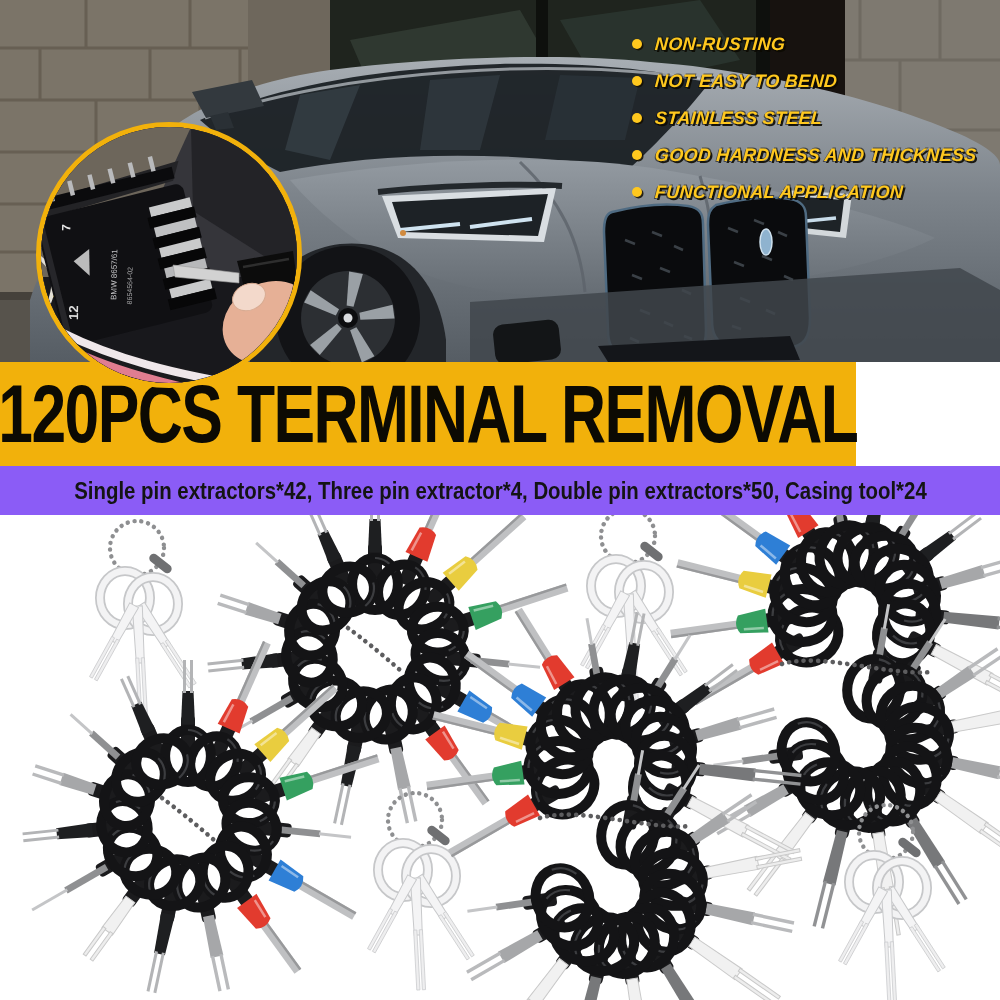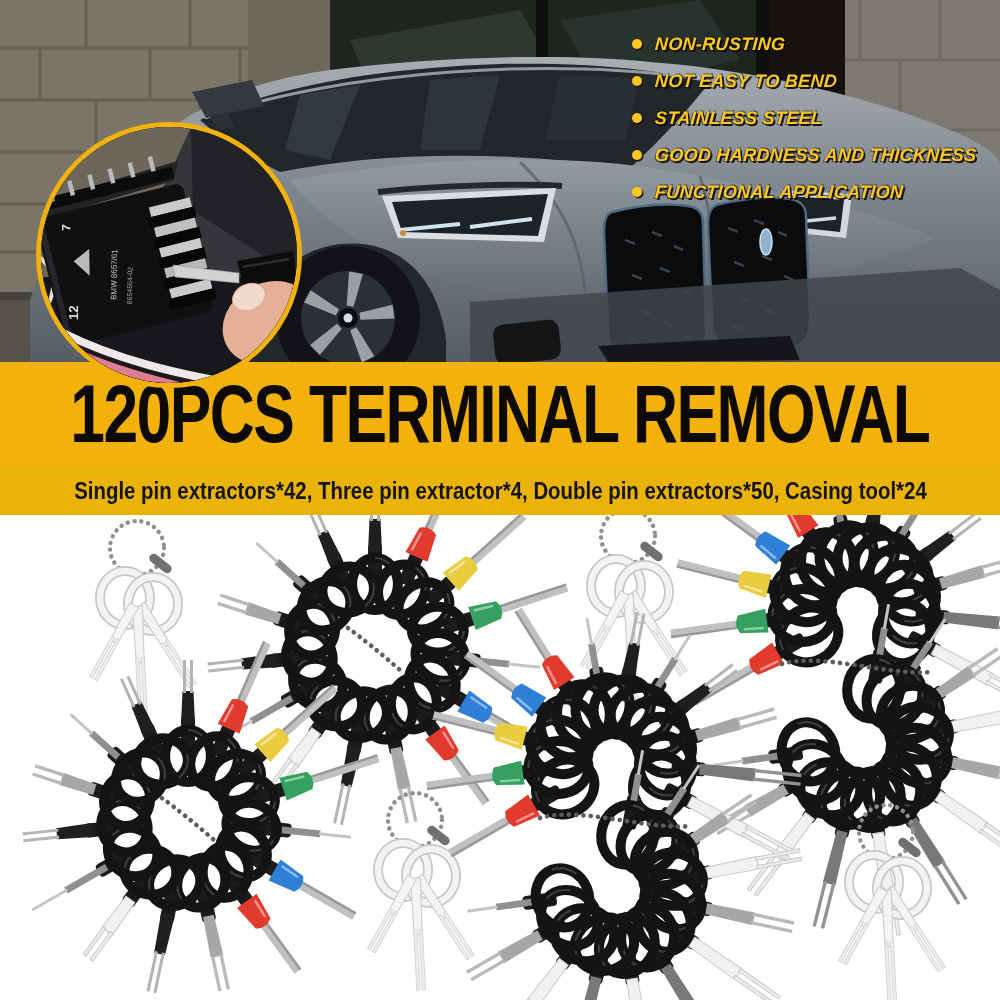--- a/index.html
+++ b/index.html
@@ -15,26 +15,26 @@
                 box-shadow:1.5px 1.5px 0 rgba(20,14,0,.85);flex:0 0 auto;}
   .feature .txt{font-style:italic;font-weight:bold;font-size:18px;letter-spacing:.3px;color:#FFC81E;
                 white-space:nowrap;transform:skewX(-4deg);
                 text-shadow:2px 2px 0 rgba(12,10,2,.9),-1px 1px 0 rgba(12,10,2,.55),1px -1px 0 rgba(12,10,2,.55);}
   
   .inset{position:absolute;left:36px;top:122px;width:256px;height:256px;border-radius:50%;
          border:5px solid #F2B10B;overflow:hidden;z-index:6;background:#2c2c30;}
   .inset svg{display:block;width:256px;height:256px;}
   .inset text{font-family:"Liberation Sans",sans-serif;}
   
-  .banner{position:absolute;left:0;top:362px;width:1000px;height:104px;background:#F2B10B;
+  .banner{position:absolute;left:0;top:362px;width:856px;height:104px;background:#F2B10B;
           display:flex;align-items:center;justify-content:center;z-index:4;}
   .banner .txt{font-weight:bold;font-size:78px;letter-spacing:-2px;color:#0c0a03;white-space:nowrap;
                transform:scaleX(.8) scaleY(1.04);}
   
-  .subrow{position:absolute;left:0;top:466px;width:1000px;height:49px;background:#eab308;z-index:3;
+  .subrow{position:absolute;left:0;top:466px;width:1000px;height:49px;background:#8b5cf6;z-index:3;
           display:flex;align-items:center;justify-content:center;}
   .subrow .txt{font-weight:bold;font-size:24px;color:#141414;white-space:nowrap;transform:scaleX(.85);}
   
   .products{position:absolute;left:0;top:515px;width:1000px;height:485px;background:#fff;}
   .products svg{display:block;width:1000px;height:485px;}
 </style>
 </head>
 <body>
 
 <div class="page">

